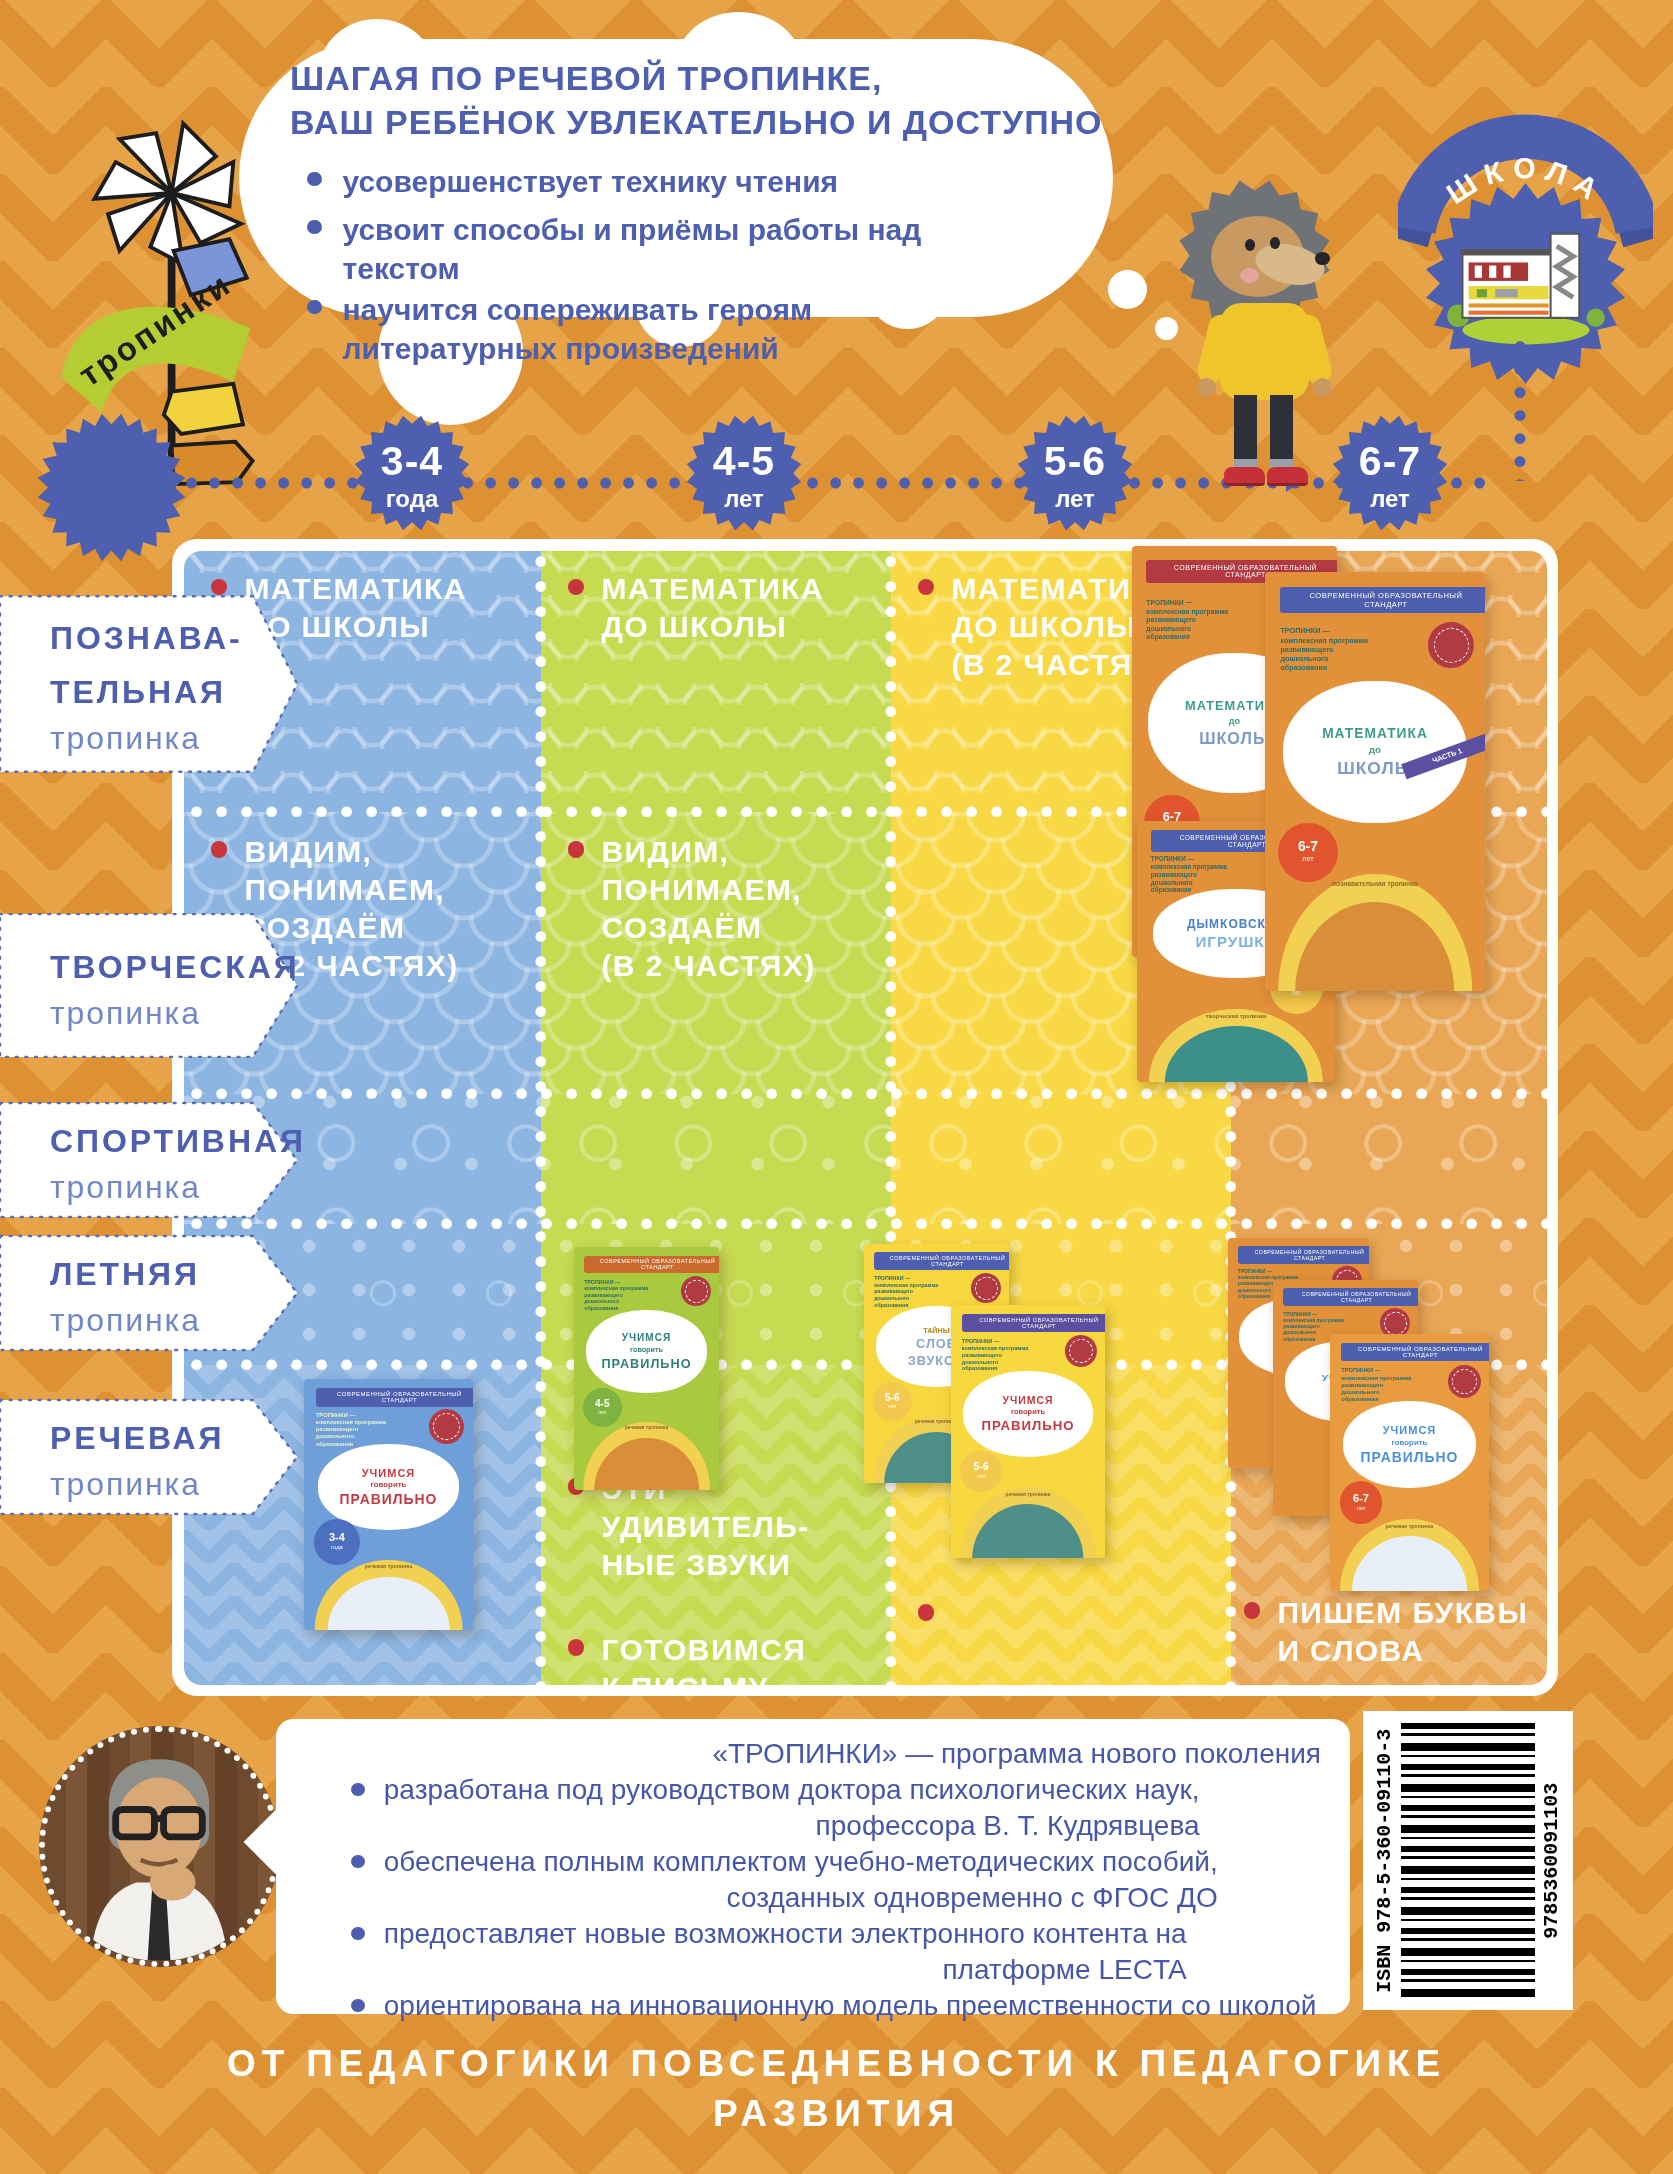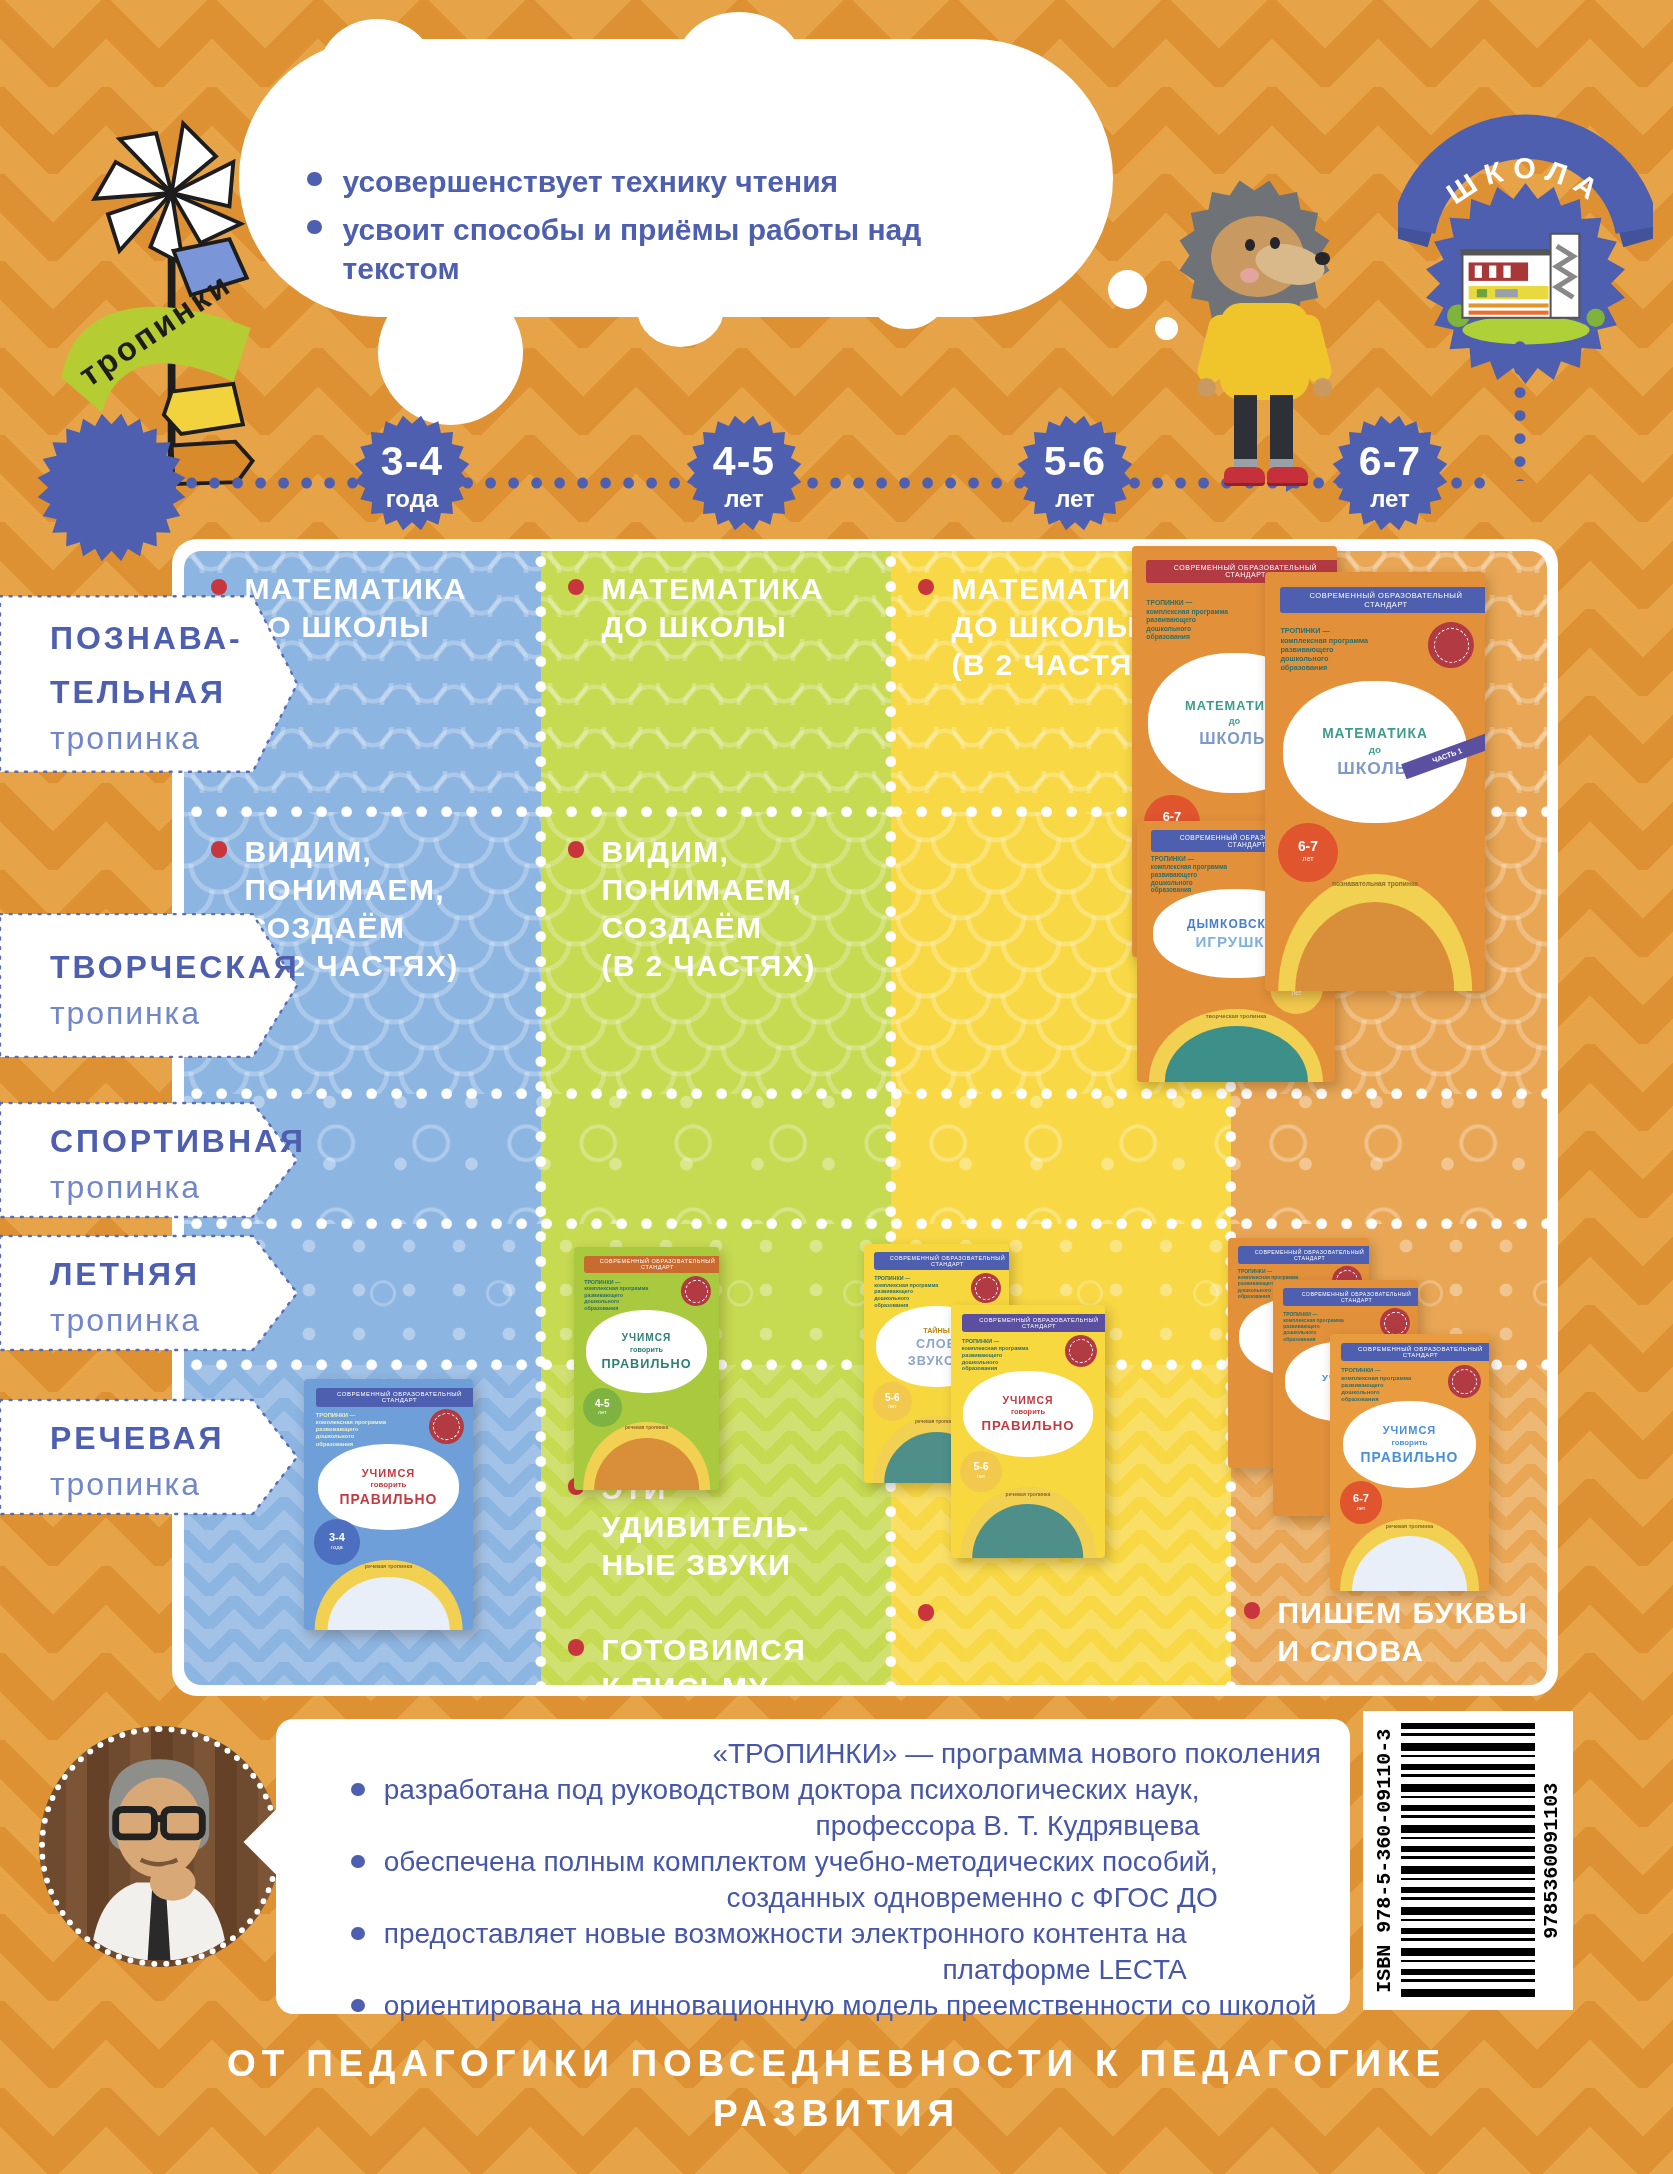--- a/index.html
+++ b/index.html
@@ -129,28 +129,35 @@
 <div class="page">
 
   <div class="bubble"></div>
   <div class="bump" style="left:378px;top:280px;width:145px;height:145px;"></div>
   <div class="bump" style="left:637px;top:270px;width:87px;height:77px;"></div>
   <div class="bump" style="left:869px;top:261px;width:77px;height:68px;"></div>
   <div class="bump" style="left:319px;top:19.3px;width:116px;height:106px;"></div>
   <div class="bump" style="left:676px;top:11.6px;width:126px;height:106px;"></div>
   <div class="thought-dot" style="left:1108px;top:270px;width:39px;height:39px;"></div>
   <div class="thought-dot" style="left:1155px;top:317px;width:23px;height:23px;"></div>
+  <div class="bubble-title pre">ШАГАЯ ПО РЕЧЕВОЙ ТРОПИНКЕ,
+ВАШ РЕБЁНОК УВЛЕКАТЕЛЬНО И ДОСТУПНО</div>
   <div class="bub-item" style="left:307px;top:162px;">
     <span class="bdot"></span>
     <span class="txt pre">усовершенствует технику чтения</span>
   </div>
   <div class="bub-item" style="left:307px;top:210px;">
     <span class="bdot"></span>
     <span class="txt pre">усвоит способы и приёмы работы над
 текстом</span>
+  </div>
+  <div class="bub-item" style="left:307px;top:290px;">
+    <span class="bdot"></span>
+    <span class="txt pre">научится сопереживать героям
+литературных произведений</span>
   </div>
 
   <svg class="signpost" width="241" height="386" viewBox="0 0 250 400">
     <rect x="146" y="90" width="8" height="310" fill="#1d1d1d"></rect>
     <g>
       <g stroke="#1d1d1d" stroke-width="4" fill="#fff">
         <path d="M150 90 L162 18 L196 52 Z"></path>
           <path d="M150 90 L214 58 L210 104 Z"></path>
         <path d="M150 90 L222 122 L180 142 Z"></path>
           <path d="M150 90 L162 164 L128 146 Z"></path>

